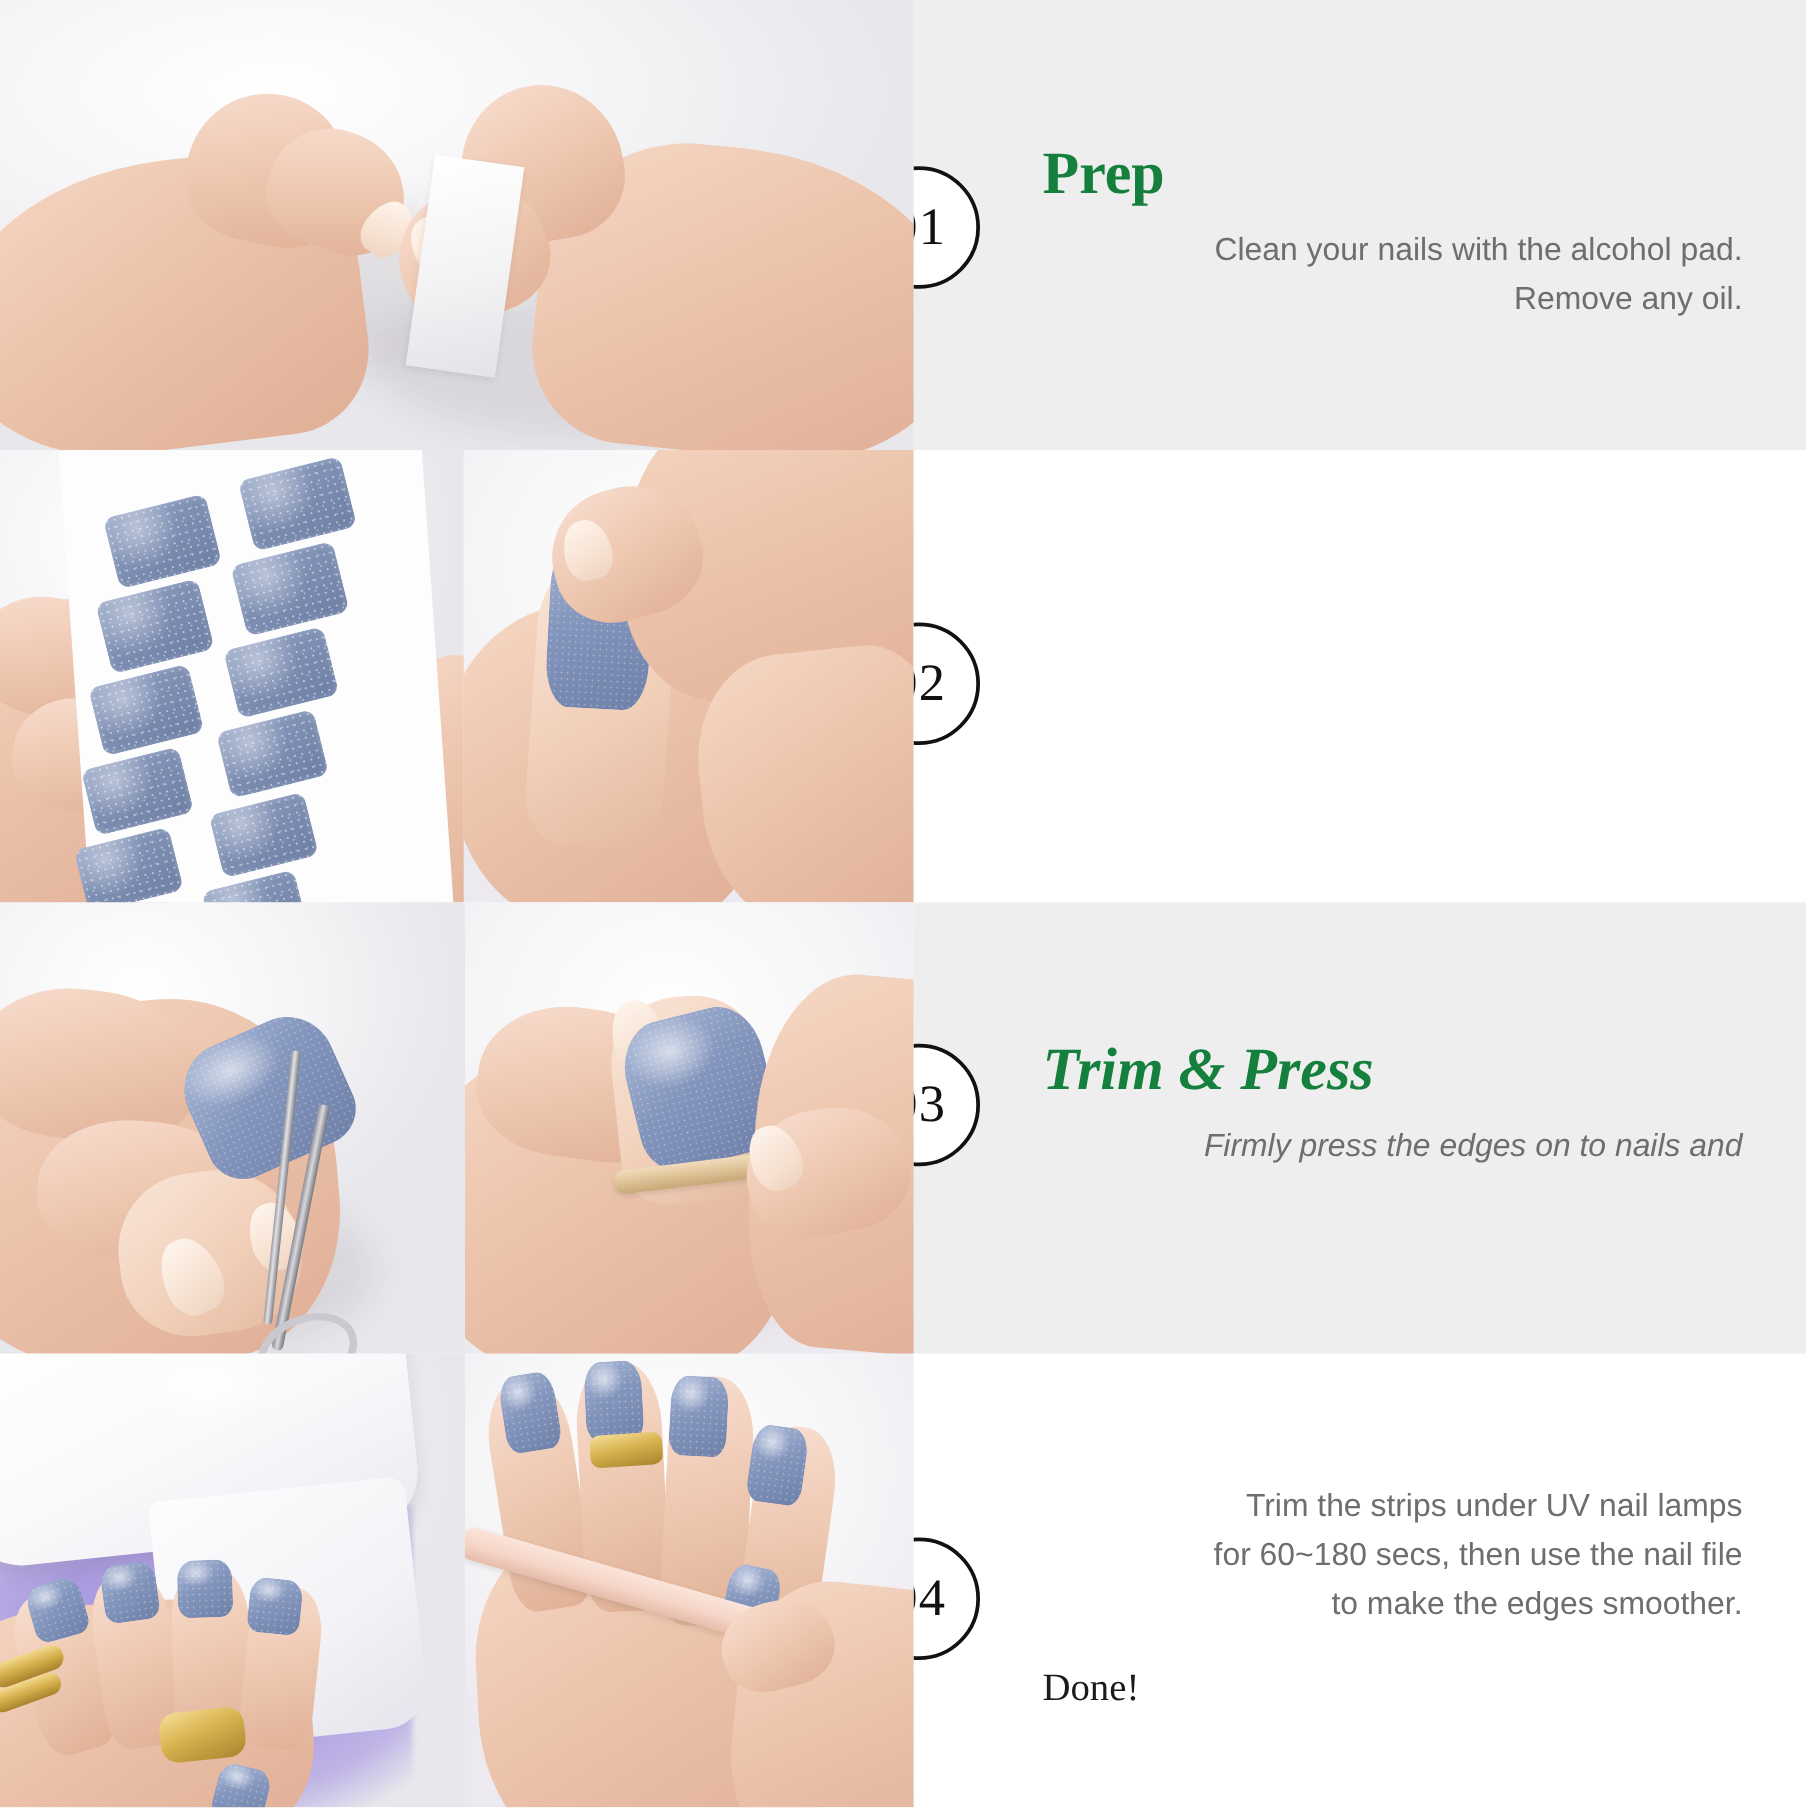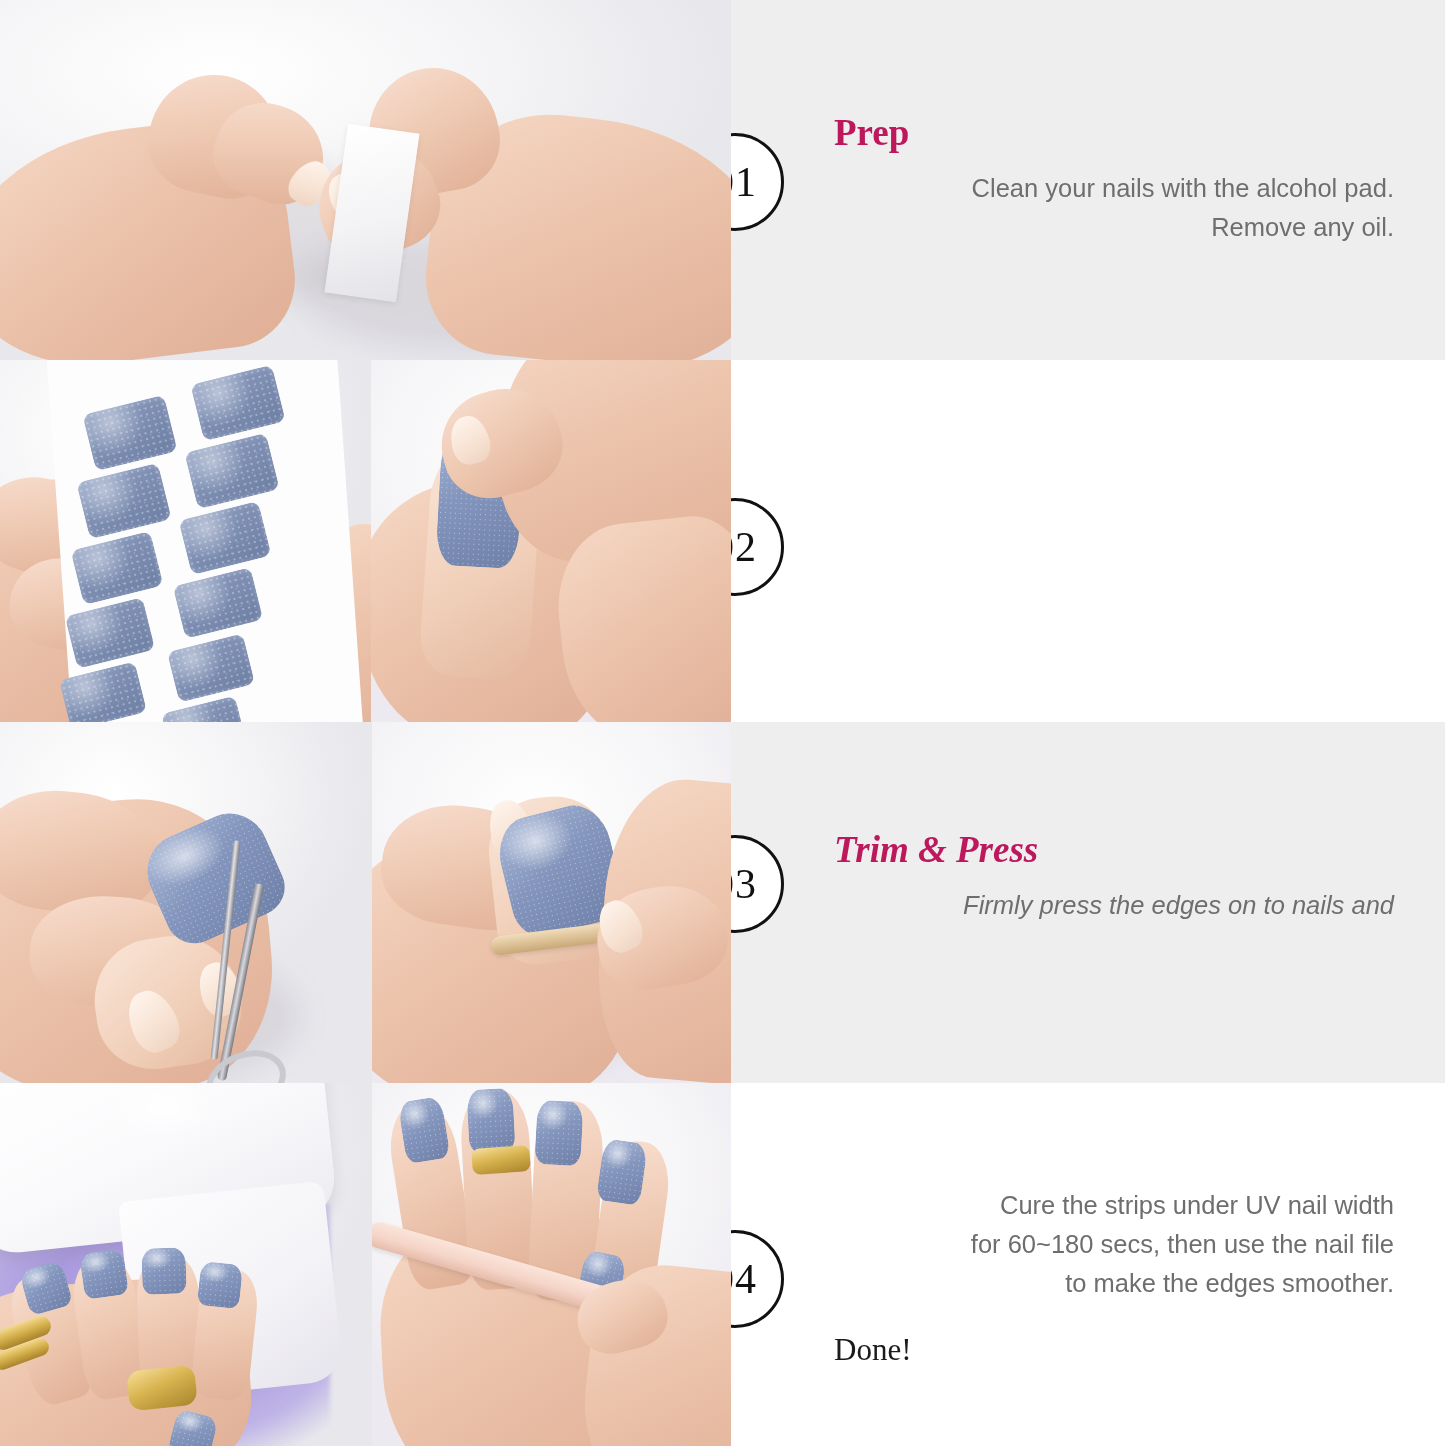--- a/index.html
+++ b/index.html
@@ -150,23 +150,23 @@
   }
 
   
   .step-text {
     position: absolute;
     left: 103px;
     width: 560px;
   }
   .step-title {
     font-family: "Liberation Serif", serif;
-    font-size: 37px;
+    font-size: 48px;
     line-height: 1.08;
-    color: #be185d;
+    color: #15803d;
     margin: 0 0 16px 0;
     white-space: nowrap;
   }
   .step-desc {
     font-family: "Liberation Sans", sans-serif;
     font-size: 25.5px;
     line-height: 1.52;
     color: #6e6e6e;
     margin: 0;
     text-align: right;
@@ -361,21 +361,21 @@
 
         <div class="skin" style="left:215px; top:185px; width:200px; height:230px; border-radius:35% 35% 30% 35% / 38% 42% 45% 42%; transform:rotate(6deg);"></div>
         <div class="skin soft" style="left:205px; top:198px; width:90px; height:70px; border-radius:45% 48% 38% 38% / 50% 52% 42% 42%; transform:rotate(-14deg);"></div>
       </div>
     </div>
     <div class="text-col panel-white">
       <div class="badge" style="left:-45px; top:147px;">
         <span>04</span>
       </div>
       <div class="step-text" style="top:103px;">
-        <p class="step-desc">Cure the strips under UV nail width</p>
+        <p class="step-desc">Trim the strips under UV nail lamps</p>
         <p class="step-desc">for 60~180 secs, then use the nail file</p>
         <p class="step-desc">to make the edges smoother.</p>
         <p class="step-done">Done!</p>
       </div>
     </div>
   </div>
 
 </div>
 
 </body></html>

